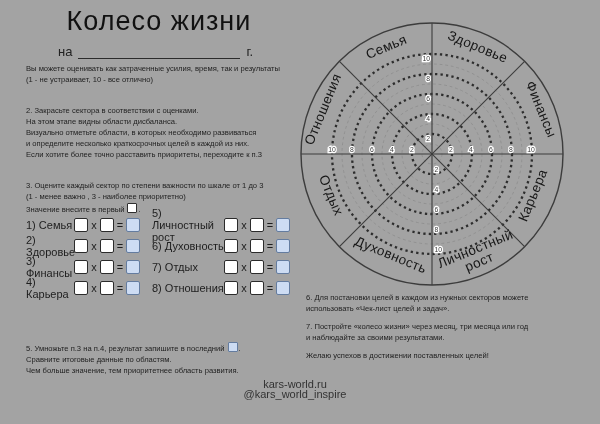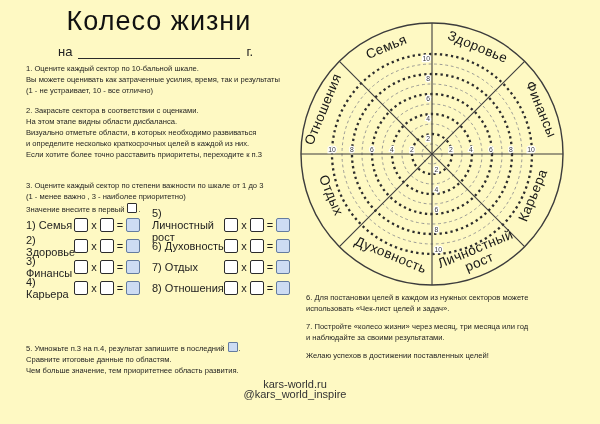--- a/index.html
+++ b/index.html
@@ -1,16 +1,16 @@
 <!DOCTYPE html>
 <html><head>
 <meta charset="utf-8">
 <style>
   html,body{margin:0;padding:0;background:#fff;}
-  .sheet{position:relative;width:600px;height:424px;background:#fef9c3;overflow:hidden;
+  .sheet{position:relative;width:600px;height:424px;background:#a3a3a3;overflow:hidden;
          font-family:"Liberation Sans",sans-serif;color:#1e1e1e;}
   .title{position:absolute;left:30px;top:6px;width:258px;text-align:center;
          font-size:27px;letter-spacing:1px;color:#111;}
   .dateline{position:absolute;left:58px;top:44px;display:flex;align-items:flex-end;
             font-size:13px;gap:6px;color:#222;}
   .blank{display:inline-block;width:162px;height:13px;border-bottom:1.3px solid #2b2b2b;}
   .para{position:absolute;font-size:7.6px;line-height:10.9px;white-space:nowrap;color:#1e1e1e;}
   .para div{white-space:nowrap;}
   .ibox{display:inline-block;width:8px;height:8px;border:1px solid #2f2f2f;border-radius:1px;
         vertical-align:-1px;margin:0 1px 0 3px;background:#fff;}
@@ -42,21 +42,20 @@
 
   <div class="title">Колесо жизни</div>
 
   <div class="dateline">
     <span>на</span>
     <span class="blank"></span>
     <span>г.</span>
   </div>
 
   <div class="para" style="left:26px;top:64px">
-    <div>1. Оцените каждый сектор по 10-бальной шкале.</div>
     <div>Вы можете оценивать как затраченные усилия, время, так и результаты</div>
     <div>(1 - не устраивает, 10 - все отлично)</div>
   </div>
 
   <div class="para" style="left:26px;top:106px">
     <div>2. Закрасьте сектора в соответствии с оценками.</div>
     <div>На этом этапе видны области дисбаланса.</div>
     <div>Визуально отметьте области, в которых необходимо развиваться</div>
     <div>и определите несколько краткосрочных целей в каждой из них.</div>
     <div>Если хотите более точно расставить приоритеты, переходите к п.3</div>

